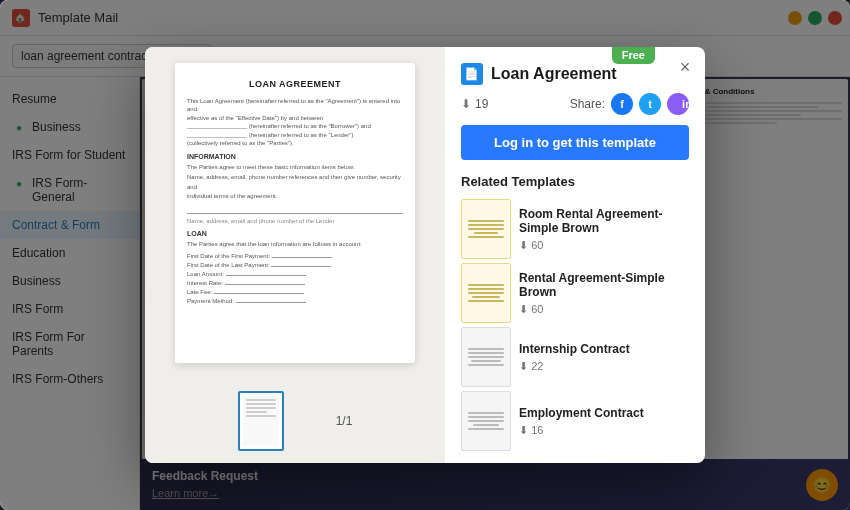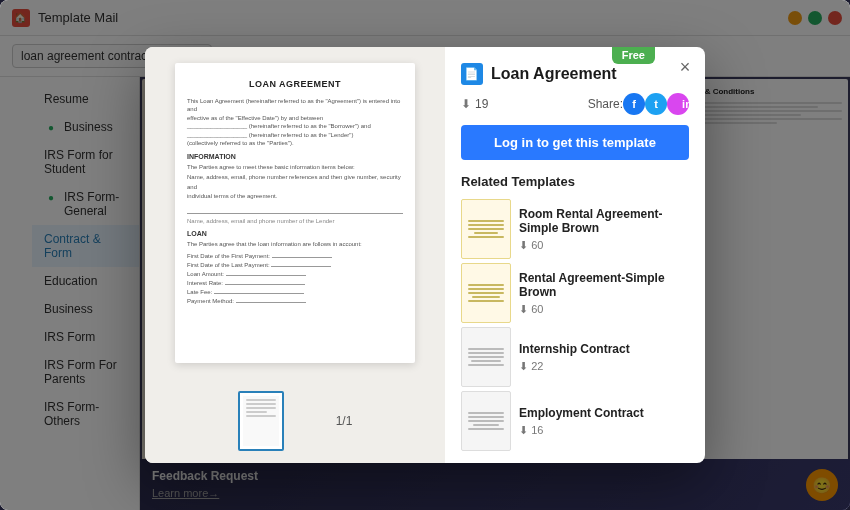--- a/index.html
+++ b/index.html
@@ -105,21 +105,20 @@
       letter-spacing: 1px;
     }
     .sidebar-item {
       padding: 7px 12px;
       font-size: 12px;
       color: #333;
       cursor: pointer;
       display: flex;
       align-items: flex-start;
       gap: 6px;
-      margin-left: 32px;
     }
     .sidebar-item.active { background: #e8f4ff; color: #2980b9; }
     .sidebar-item-icon {
       width: 14px; height: 14px;
       border-radius: 2px;
       display: inline-flex;
       align-items: center;
       justify-content: center;
       font-size: 10px;
       flex-shrink: 0;
@@ -345,40 +344,40 @@
       gap: 4px;
       font-size: 12px;
       color: #555;
     }
 
     .stat-icon { color: #777; font-size: 12px; }
 
     .share-row {
       display: flex;
       align-items: center;
-      gap: 0;
+      gap: 6px;
       font-size: 12px;
       color: #555;
     }
 
     .social-btn {
       width: 22px; height: 22px;
       border-radius: 50%;
       border: none;
       cursor: pointer;
       display: flex;
       align-items: center;
       justify-content: center;
       color: #fff;
       font-size: 11px;
       font-weight: 700;
     }
     .social-fb { background: #1877f2; }
     .social-tw { background: #1da1f2; }
-    .social-li { background: #d946ef; padding-left: 18px; }
+    .social-li { background: #8b5cf6; padding-left: 18px; }
 
     .login-btn {
       background: #2979ff;
       color: #fff;
       border: none;
       border-radius: 4px;
       padding: 10px 20px;
       font-size: 13px;
       font-weight: 600;
       cursor: pointer;

